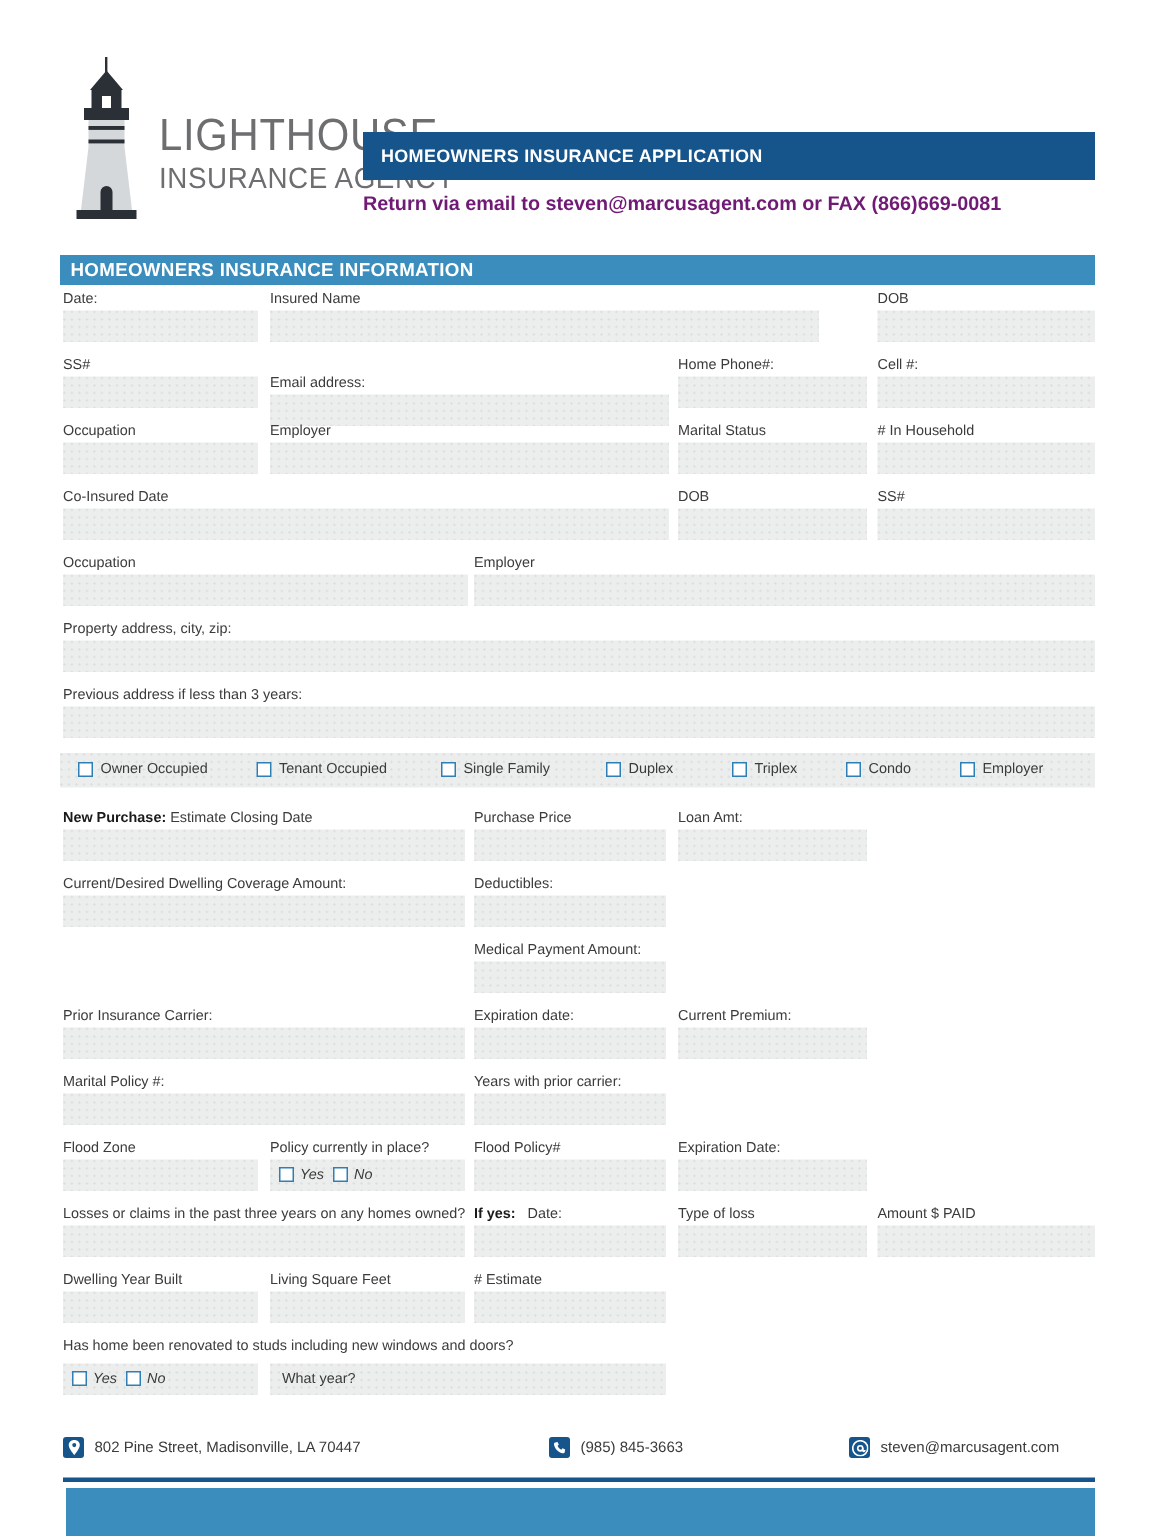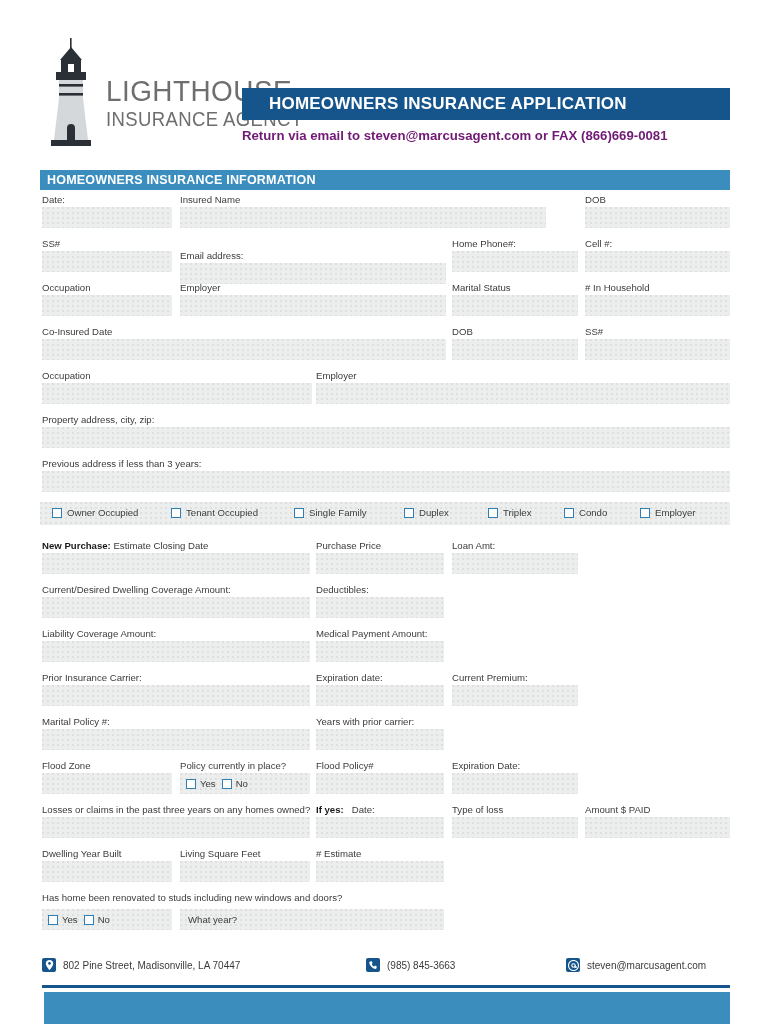--- a/index.html
+++ b/index.html
@@ -63,24 +63,24 @@
   .title-bar {
     position: absolute;
     left: 242px; top: 88px;
     width: 488px; height: 32px;
     background: #15558c;
     display: flex;
     align-items: center;
   }
   .title-bar span {
     color: #ffffff;
-    font-size: 17px;
+    font-size: 12px;
     font-weight: bold;
     letter-spacing: 0.2px;
-    margin-left: 27px;
+    margin-left: 12px;
     white-space: nowrap;
   }
   .return-line {
     position: absolute;
     left: 242px; top: 128px;
     width: 490px;
     color: #701a75;
     font-size: 13.2px;
     font-weight: bold;
     white-space: nowrap;
@@ -171,21 +171,21 @@
     background-image:
       radial-gradient(circle at 1px 1px, #dcdedf 0.7px, transparent 0.8px);
     background-size: 5px 5px;
     height: 21px;
     display: flex;
     align-items: center;
     gap: 6px;
     padding-left: 6px;
   }
   .ynfield .cbin {
-    display: flex; align-items: center; gap: 4px;
+    display: flex; gap: 4px; font-style: italic;
   }
   .ynfield .cbin span {
     font-size: 9.6px; color: #3b3b3b;
   }
   .inline-ph {
     background: #eceded;
     background-image:
       radial-gradient(circle at 1px 1px, #dcdedf 0.7px, transparent 0.8px);
     background-size: 5px 5px;
     height: 21px;
@@ -433,24 +433,20 @@
         <span class="lbl">Current/Desired Dwelling Coverage Amount:</span>
         <input class="fld" type="text" style="">
       </div>
       <div class="cell" style="left:316px; top:4px; width:128px;">
         <span class="lbl">Deductibles:</span>
         <input class="fld" type="text" style="">
       </div>
     </div>
 
     <div class="row" style="height:44px;">
-      <div class="cell" style="left:42px; top:4px; width:268px;">
-        <span class="lbl">Liability Coverage Amount:</span>
-        <input class="fld" type="text" style="">
-      </div>
       <div class="cell" style="left:316px; top:4px; width:128px;">
         <span class="lbl">Medical Payment Amount:</span>
         <input class="fld" type="text" style="">
       </div>
     </div>
 
     <div class="row" style="height:44px;">
       <div class="cell" style="left:42px; top:4px; width:268px;">
         <span class="lbl">Prior Insurance Carrier:</span>
         <input class="fld" type="text" style="">

